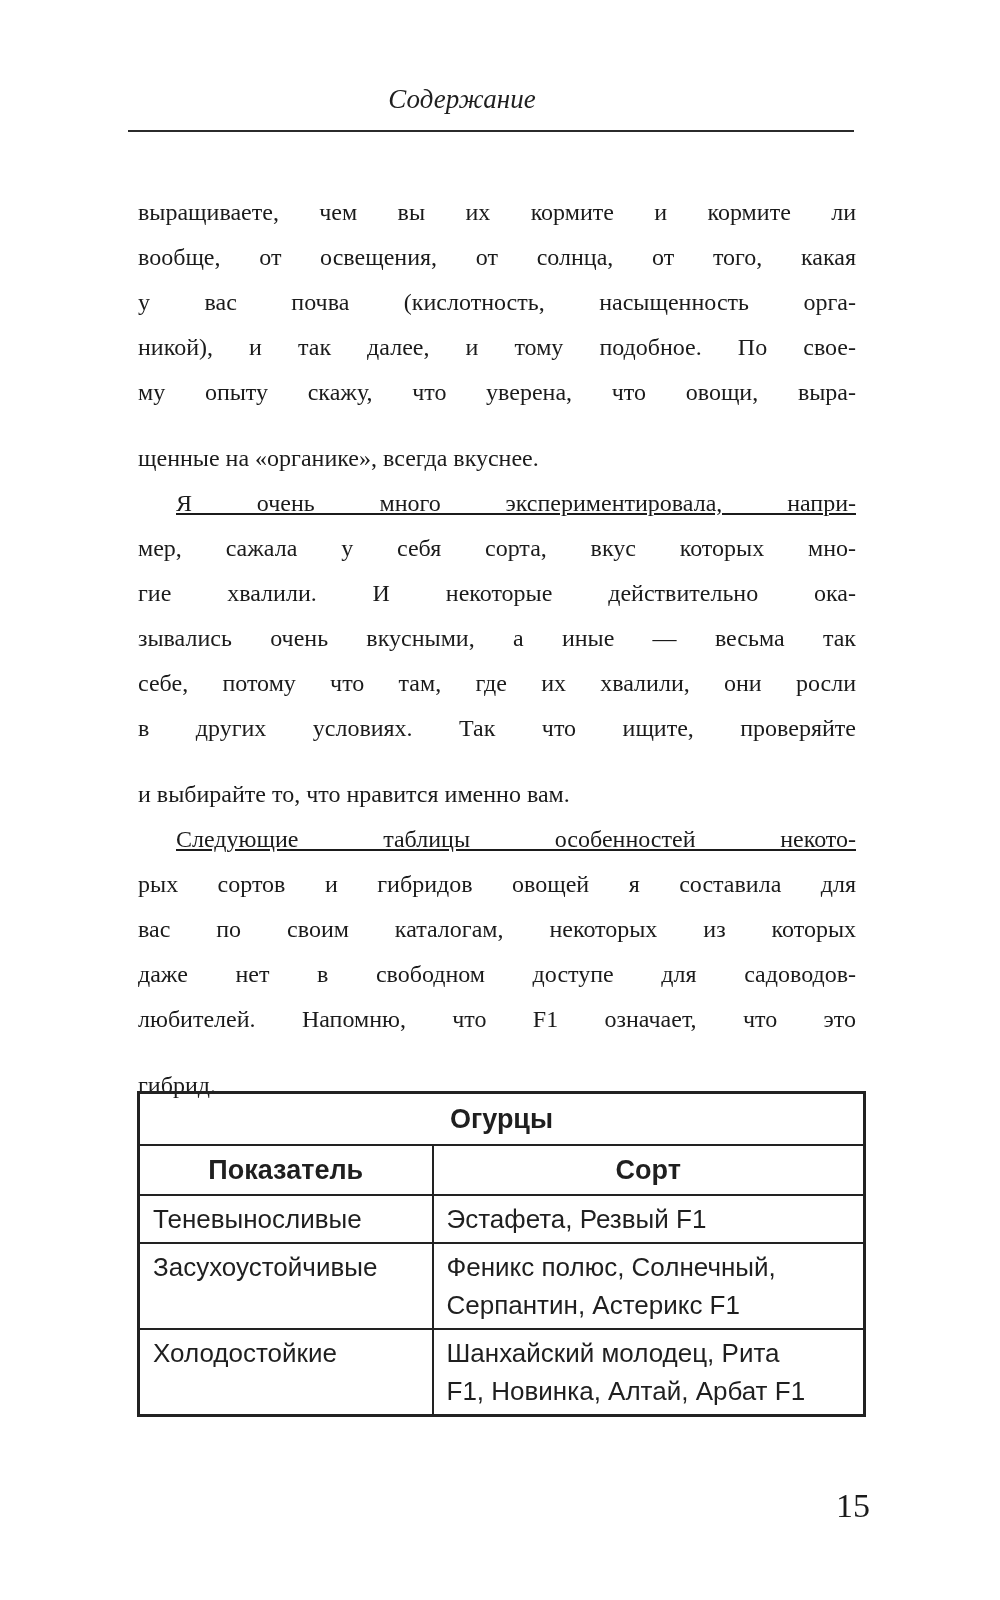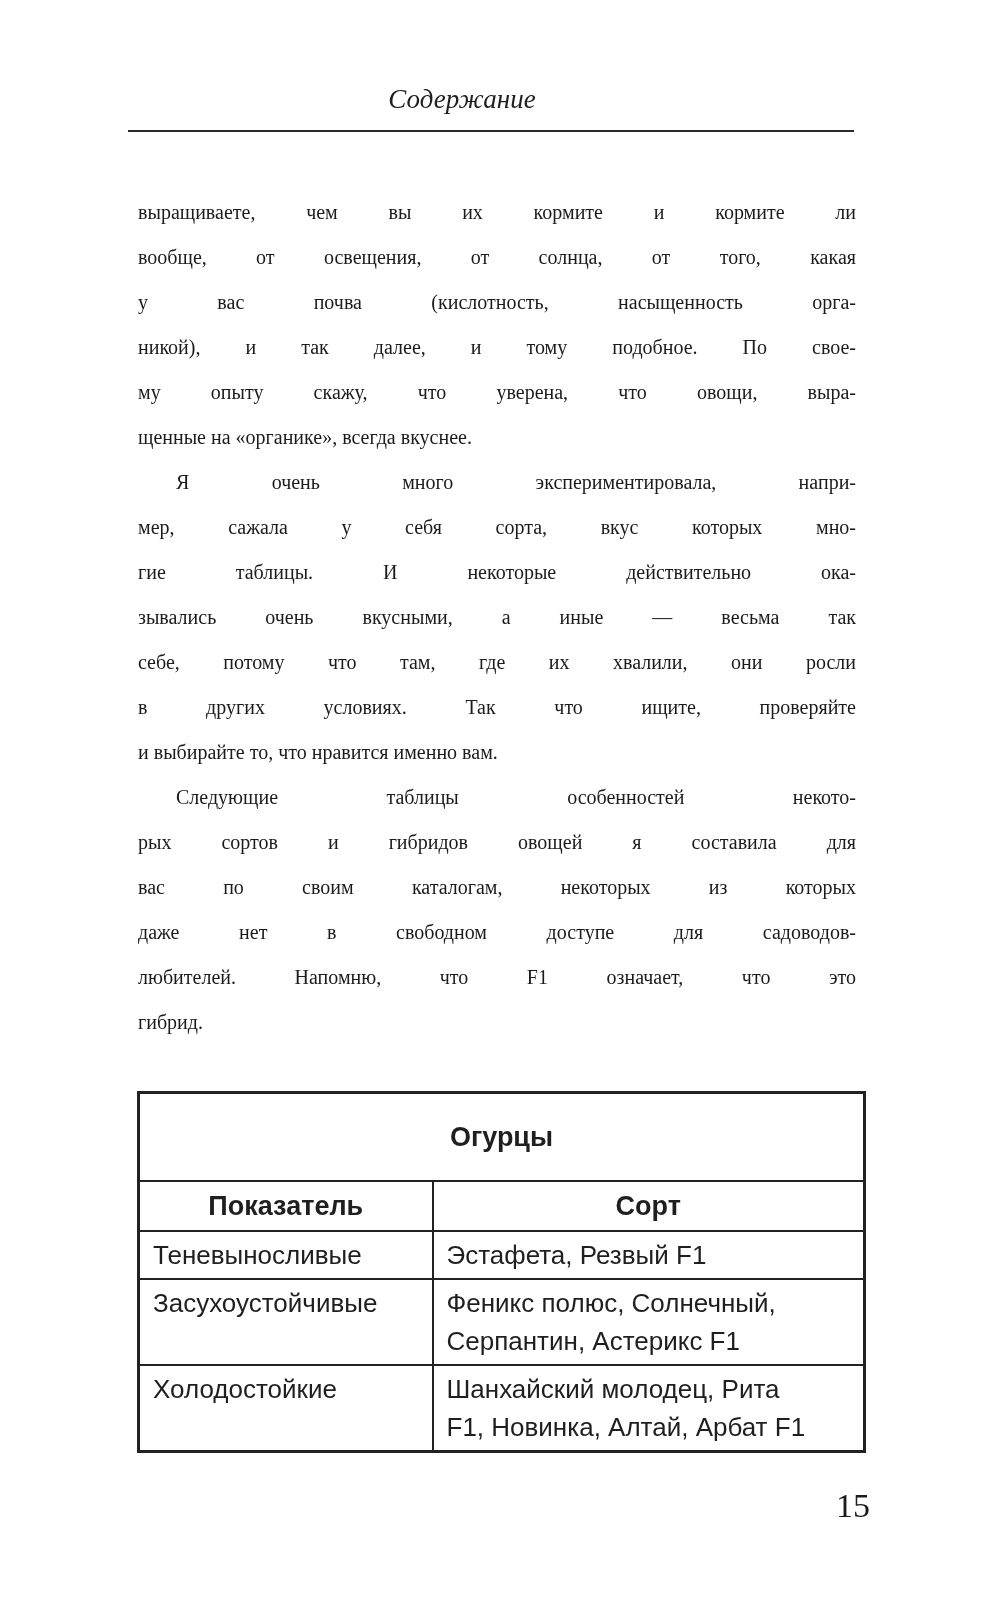--- a/index.html
+++ b/index.html
@@ -37,34 +37,36 @@
     background: #2b2b2b;
   }
 
   
   .body-text {
     position: absolute;
     top: 190px;
     left: 138px;
     width: 718px;
     font-family: "Liberation Serif", serif;
-    font-size: 20px;
+    font-size: 24px;
     color: #1b1b1b;
   }
   .line {
     line-height: 45px;
     text-align: justify;
     text-align-last: justify;
     white-space: normal;
   }
   .line.last {
     text-align-last: left;
+    margin-top: 21px;
   }
   .line.indent {
     text-indent: 38px;
+    text-decoration: underline;
   }
 
   
   .book-table {
     position: absolute;
     top: 1091px;
     left: 137px;
     width: 726px;
     border-collapse: collapse;
     table-layout: fixed;
@@ -73,21 +75,21 @@
     border: 3px solid #222;
   }
   .book-table td, .book-table th {
     border: 2px solid #222;
   }
   .cell-title {
     text-align: center;
     font-weight: bold;
     font-size: 27px;
     line-height: 34px;
-    padding: 26px 0;
+    padding: 8px 0;
   }
   .cell-header {
     text-align: center;
     font-weight: bold;
     font-size: 27px;
     line-height: 38px;
     padding: 5px 0;
   }
   .cell-data {
     font-size: 26px;
@@ -128,21 +130,21 @@
         <div class="line">выращиваете, чем вы их кормите и кормите ли</div>
         <div class="line">вообще, от освещения, от солнца, от того, какая</div>
         <div class="line">у вас почва (кислотность, насыщенность орга-</div>
         <div class="line">никой), и так далее, и тому подобное. По свое-</div>
         <div class="line">му опыту скажу, что уверена, что овощи, выра-</div>
         <div class="line last">щенные на «органике», всегда вкуснее.</div>
       </div>
       <div>
         <div class="line indent">Я очень много экспериментировала, напри-</div>
         <div class="line">мер, сажала у себя сорта, вкус которых мно-</div>
-        <div class="line">гие таблицы. И некоторые действительно ока-</div>
+        <div class="line">гие хвалили. И некоторые действительно ока-</div>
         <div class="line">зывались очень вкусными, а иные — весьма так</div>
         <div class="line">себе, потому что там, где их хвалили, они росли</div>
         <div class="line">в других условиях. Так что ищите, проверяйте</div>
         <div class="line last">и выбирайте то, что нравится именно вам.</div>
       </div>
       <div>
         <div class="line indent">Следующие таблицы особенностей некото-</div>
         <div class="line">рых сортов и гибридов овощей я составила для</div>
         <div class="line">вас по своим каталогам, некоторых из которых</div>
         <div class="line">даже нет в свободном доступе для садоводов-</div>

